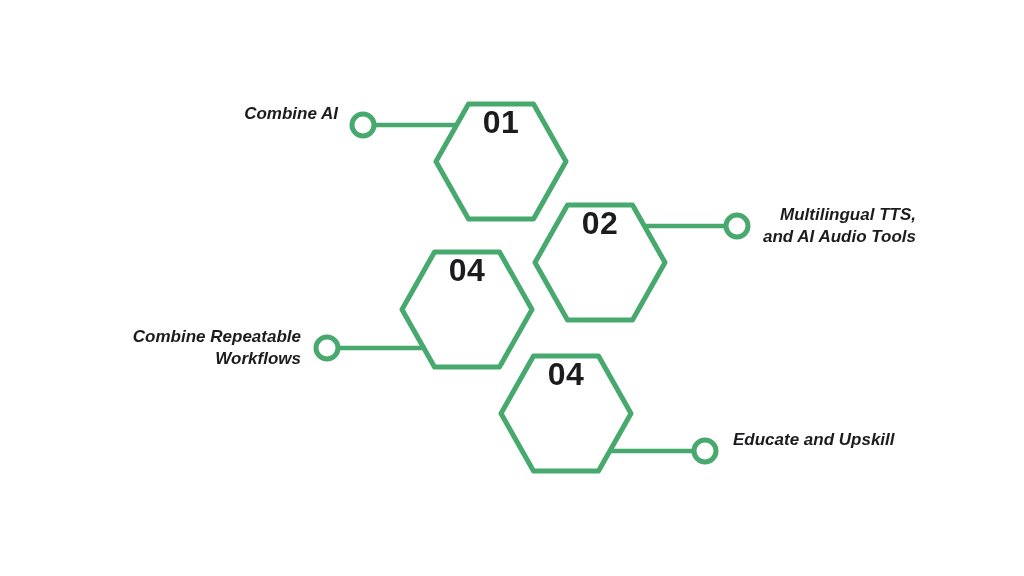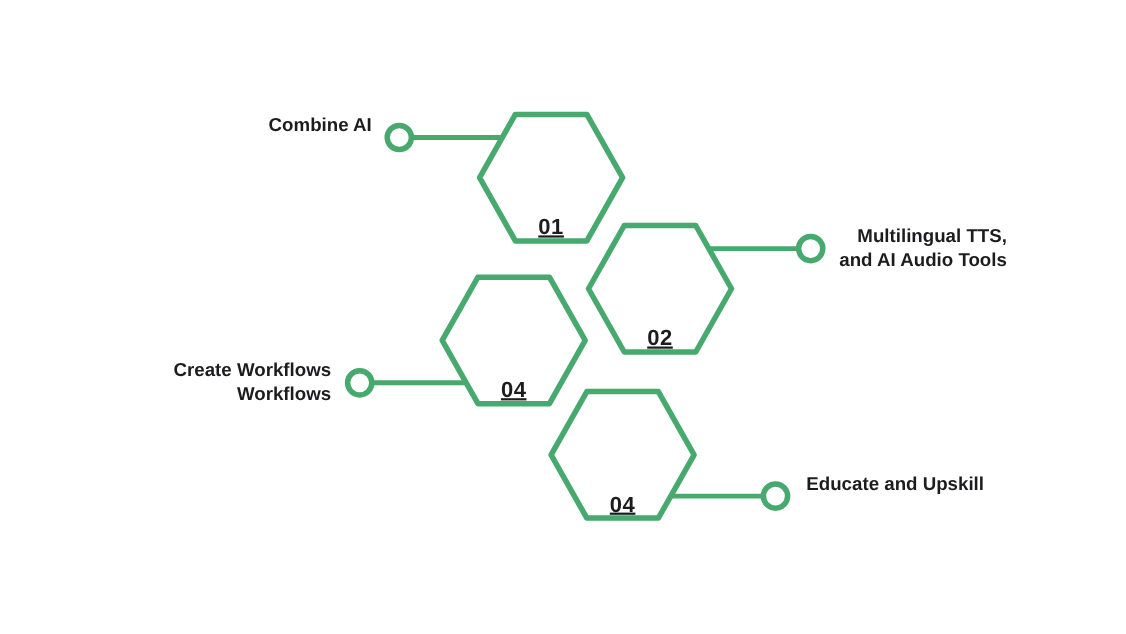--- a/index.html
+++ b/index.html
@@ -32,37 +32,37 @@
     stroke-linecap: round;
   }
   .node {
     fill: #ffffff;
     stroke: var(--accent, #47a96e);
     stroke-width: 5;
   }
   .hex-num {
     position: absolute;
     display: flex;
-    align-items: flex-end;
+    align-items: flex-start;
     justify-content: center;
-    font-size: 20px;
+    font-size: 32px;
     font-weight: 700;
     letter-spacing: 0.5px;
     color: var(--text, #1c1c1e);
-    text-decoration: underline;
   }
   .label {
     position: absolute;
     display: flex;
     flex-direction: column;
     font-size: 17px;
     font-weight: 700;
     line-height: 22px;
     color: var(--text, #1c1c1e);
     white-space: nowrap;
+    font-style: italic;
   }
   .label.align-right { text-align: right; align-items: flex-end; }
   .label.align-left  { text-align: left;  align-items: flex-end; }
 </style>
 </head>
 <body>
 
 <div class="stage">
 
   <svg class="layer" width="1024" height="576" viewBox="0 0 1024 576">
@@ -99,21 +99,21 @@
   <div class="label align-right" style="right:686px; top:103px;">
     <span>Combine AI</span>
   </div>
 
   <div class="label align-left" style="left:763px; top:204px;">
     <span>Multilingual TTS,</span>
     <span>and AI Audio Tools</span>
   </div>
 
   <div class="label align-right" style="right:723px; top:326px;">
-    <span>Create Workflows</span>
+    <span>Combine Repeatable</span>
     <span>Workflows</span>
   </div>
 
   <div class="label align-left" style="left:733px; top:429px;">
     <span>Educate and Upskill</span>
   </div>
 
 </div>
 
 </body></html>

